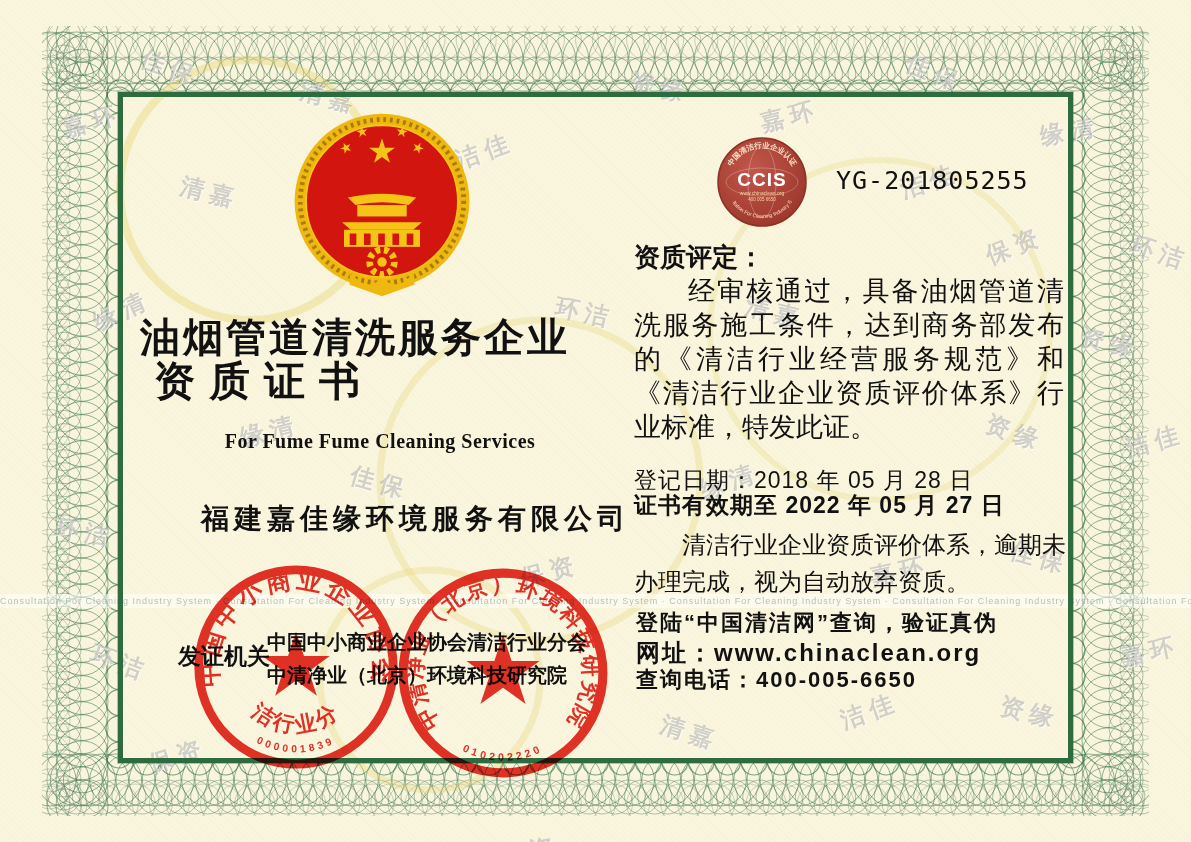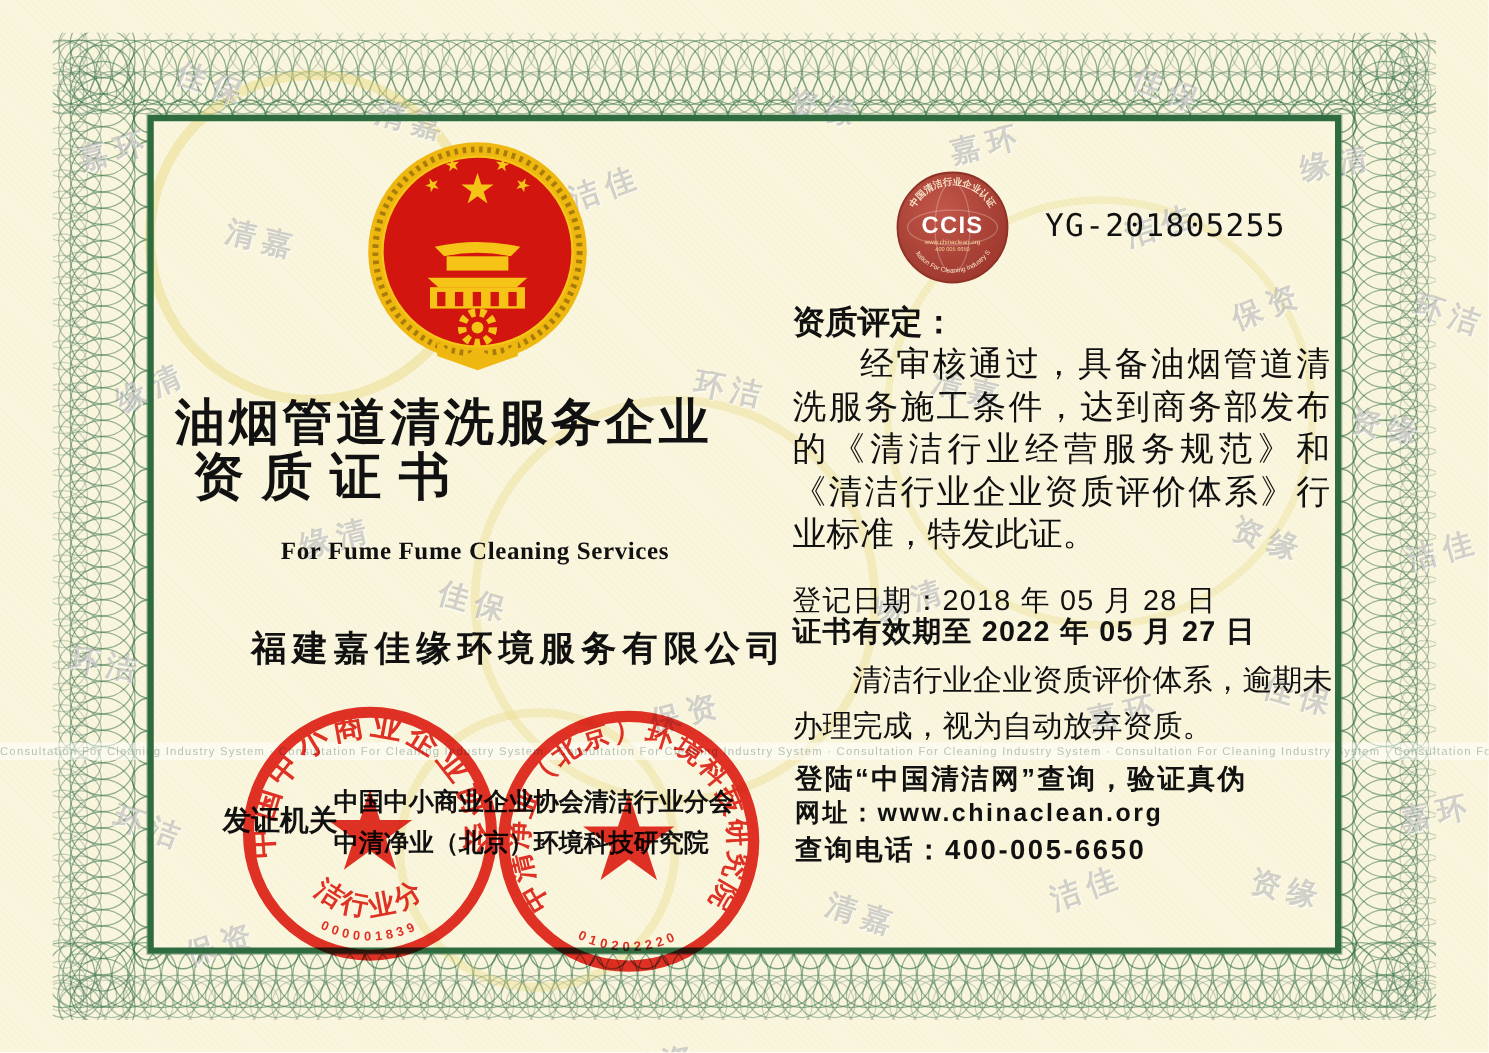--- a/index.html
+++ b/index.html
@@ -39,21 +39,21 @@
   .issuer-label{left:178px;top:641px;font-size:23px;font-weight:bold;}
   .issuer-lines{left:267px;top:626px;width:340px;font-size:20px;font-weight:600;line-height:33px;}
   
   .cert-no{left:836px;top:166px;font-size:25px;letter-spacing:1px;font-family:"DejaVu Sans Mono", monospace;}
   .section-heading{left:634px;top:240px;font-size:26px;font-weight:bold;}
   .eval-text{left:634px;top:274px;width:430px;font-size:27px;line-height:34px;text-align:justify;text-indent:2em;font-family:"Liberation Serif", serif;}
   .date-line1{left:634px;top:449px;font-size:23px;font-weight:normal;letter-spacing:1px;margin-top:16px;}
   .date-line2{left:634px;top:490px;font-size:23px;font-weight:bold;letter-spacing:1px;}
   .note{left:634px;top:527px;width:432px;font-size:24px;line-height:37px;text-align:justify;text-indent:2em;font-family:"Liberation Serif", serif;}
   .verify-line{left:636px;top:608px;font-size:22px;font-weight:bold;letter-spacing:2px;}
-  .website-line{left:636px;top:637px;font-size:20px;font-weight:bold;letter-spacing:2px;}
+  .website-line{left:636px;top:637px;font-size:24px;font-weight:bold;letter-spacing:2px;}
   .phone-line{left:636px;top:665px;font-size:22px;font-weight:bold;letter-spacing:2px;}
   
   .seal{position:absolute;mix-blend-mode:multiply;opacity:0.92;}
 </style>
 </head>
 <body>
 
 <div class="page">
 
   <svg width="0" height="0" style="position:absolute">

